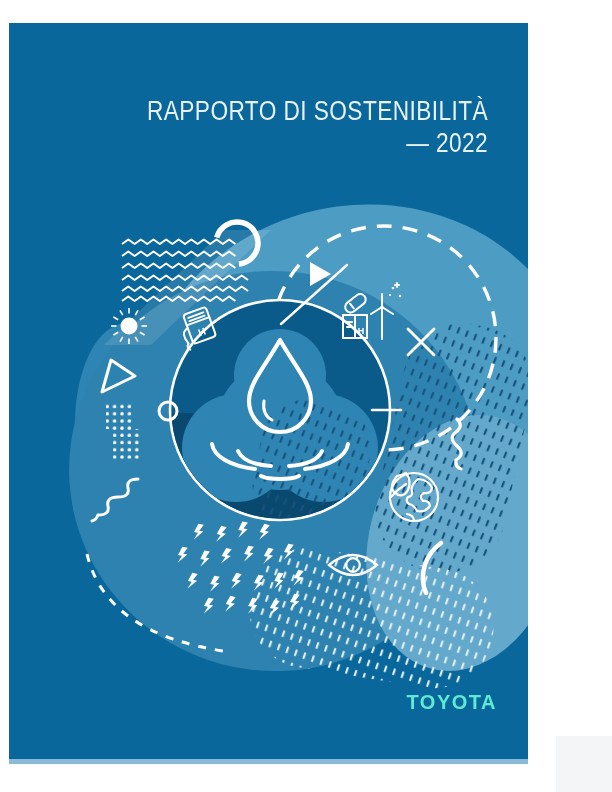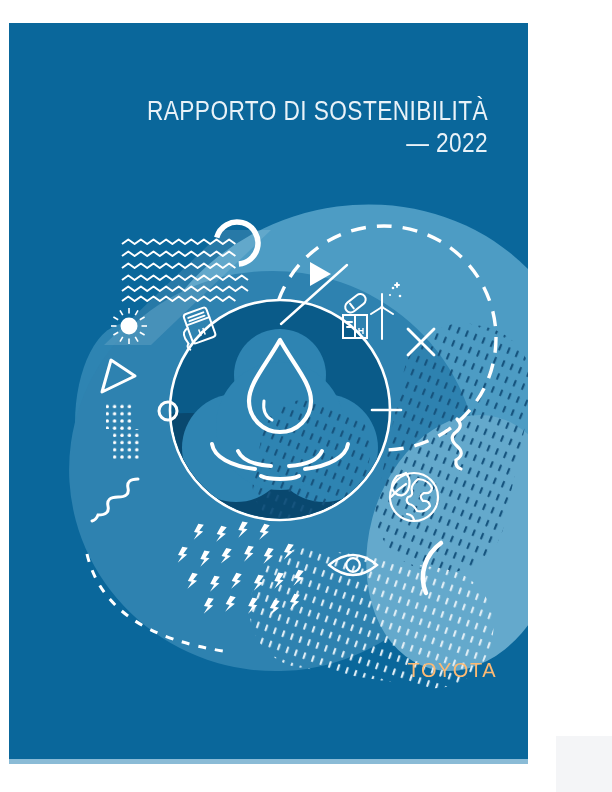--- a/index.html
+++ b/index.html
@@ -12,22 +12,22 @@
     background:var(--page_base,#0a679b);overflow:hidden;
   }
   .artwork{position:absolute;left:0;top:0;width:519px;height:741px;}
   .title-block{
     position:absolute;top:72px;right:40px;text-align:right;
     color:#e9f2f8;font-size:27px;line-height:32px;font-weight:400;
     letter-spacing:.5px;transform:scaleX(.84);transform-origin:right top;
     white-space:nowrap;
   }
   .brand{
-    position:absolute;top:636px;right:31px;color:#fdba74;
-    font-size:20px;font-weight:400;letter-spacing:1.5px;white-space:nowrap;
+    position:absolute;top:668px;right:31px;color:#5eead4;
+    font-size:20px;font-weight:700;letter-spacing:1.5px;white-space:nowrap;
   }
   .next-page-corner{
     position:absolute;left:556px;top:736px;width:56px;height:56px;
     background:#f4f5f7;
   }
 </style>
 </head>
 <body>
 
 <div class="page">

